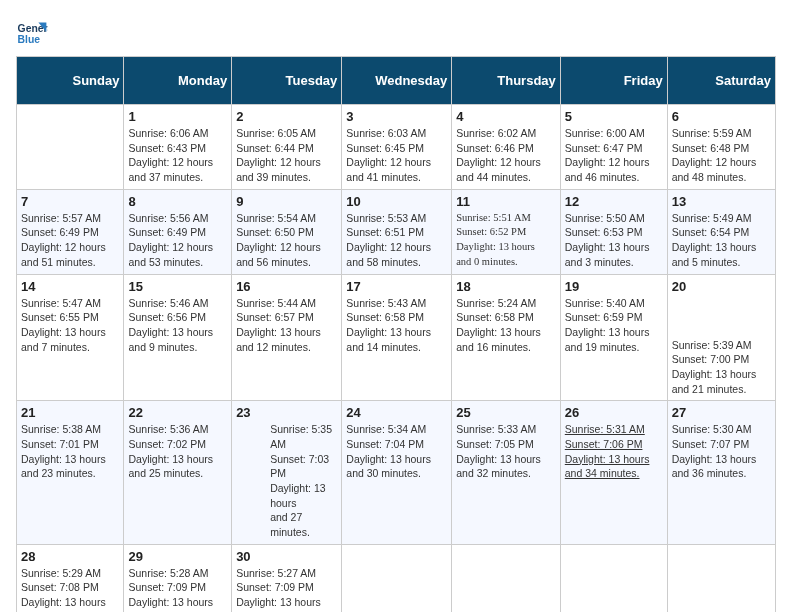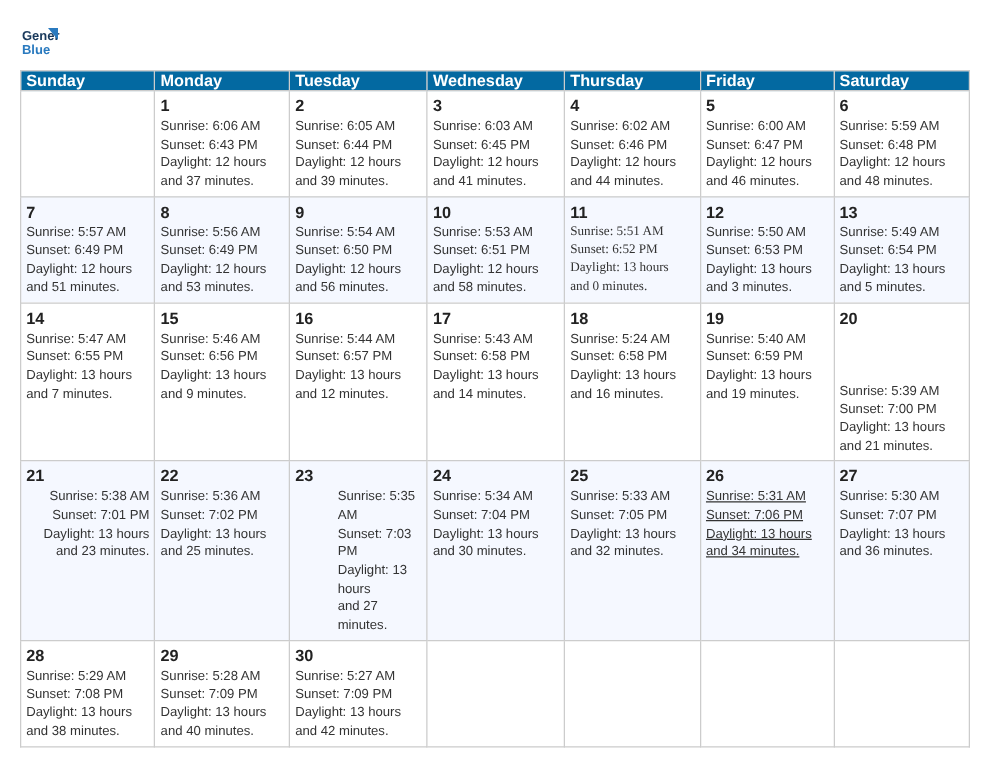--- a/index.html
+++ b/index.html
@@ -45,24 +45,24 @@
     .subtitle {
       font-size: 15px;
       color: #333;
     }
     table {
       width: 100%;
       border-collapse: collapse;
       font-size: 11px;
     }
     thead tr th {
-      background: #0369a1;
+      background: #0c4a6e;
       color: #fff;
-      padding: 0 4px;
-      text-align: left;
+      padding: 16px 4px;
+      text-align: right;
       font-size: 13px;
       font-weight: bold;
       border: 1px solid #ccc;
     }
     tbody tr td {
       border: 1px solid #ccc;
       vertical-align: top;
       padding: 4px;
       width: 113px;
       min-height: 80px;
@@ -267,21 +267,21 @@
           <span class="day-num">20</span>
           <div class="day-info" style="white-space: pre-line; margin-top: 44px;">Sunrise: 5:39 AM
 Sunset: 7:00 PM
 Daylight: 13 hours
 and 21 minutes.</div>
         </td>
       </tr>
       <tr>
         <td>
           <span class="day-num">21</span>
-          <div class="day-info" style="white-space: pre-line; text-align: right;">Sunrise: 5:38 AM
+          <div class="day-info" style="white-space: pre-line;">Sunrise: 5:38 AM
 Sunset: 7:01 PM
 Daylight: 13 hours
 and 23 minutes.</div>
         </td>
         <td>
           <span class="day-num">22</span>
           <div class="day-info" style="white-space: pre-line;">Sunrise: 5:36 AM
 Sunset: 7:02 PM
 Daylight: 13 hours
 and 25 minutes.</div>

